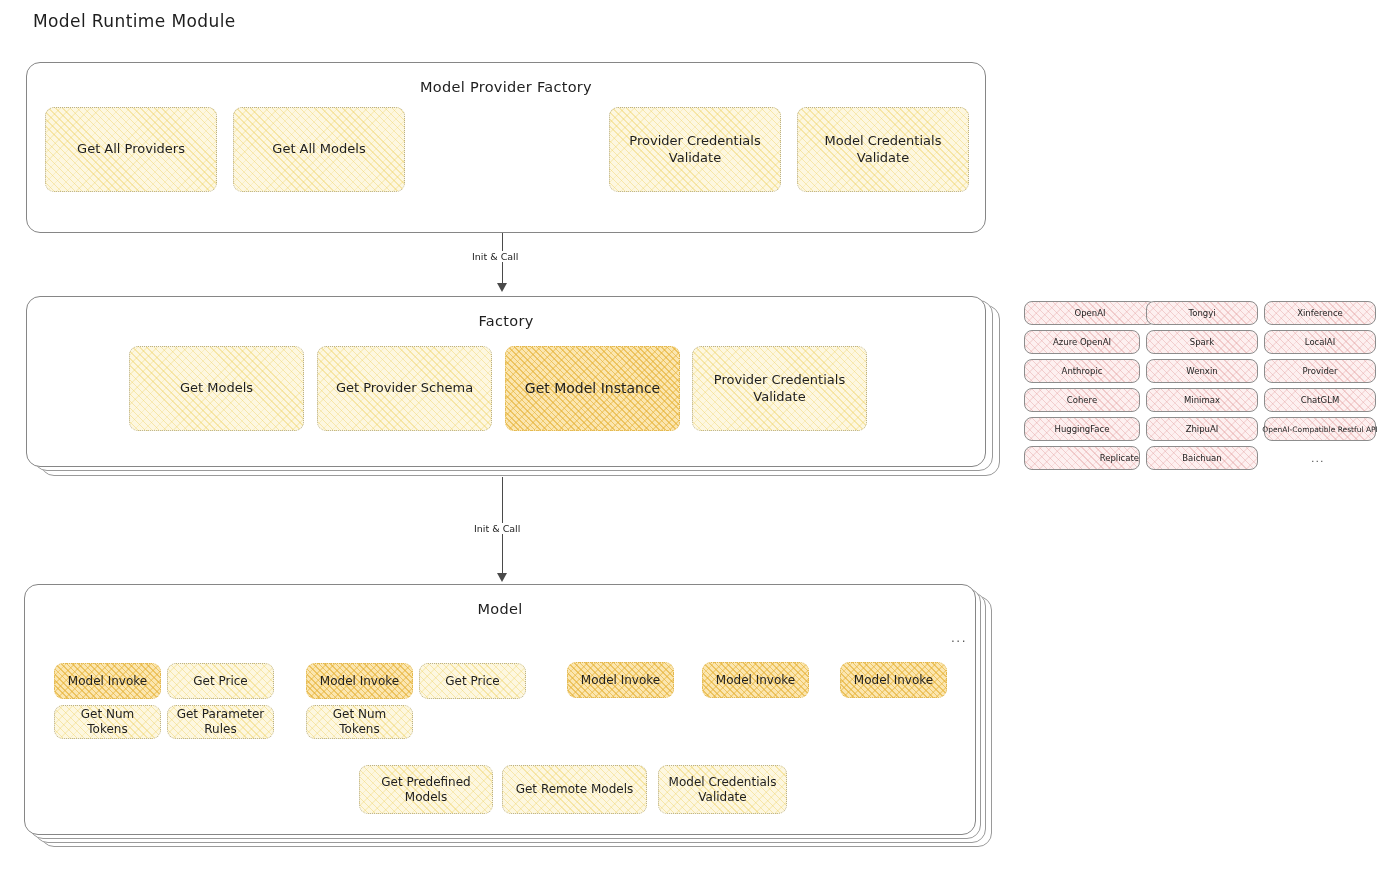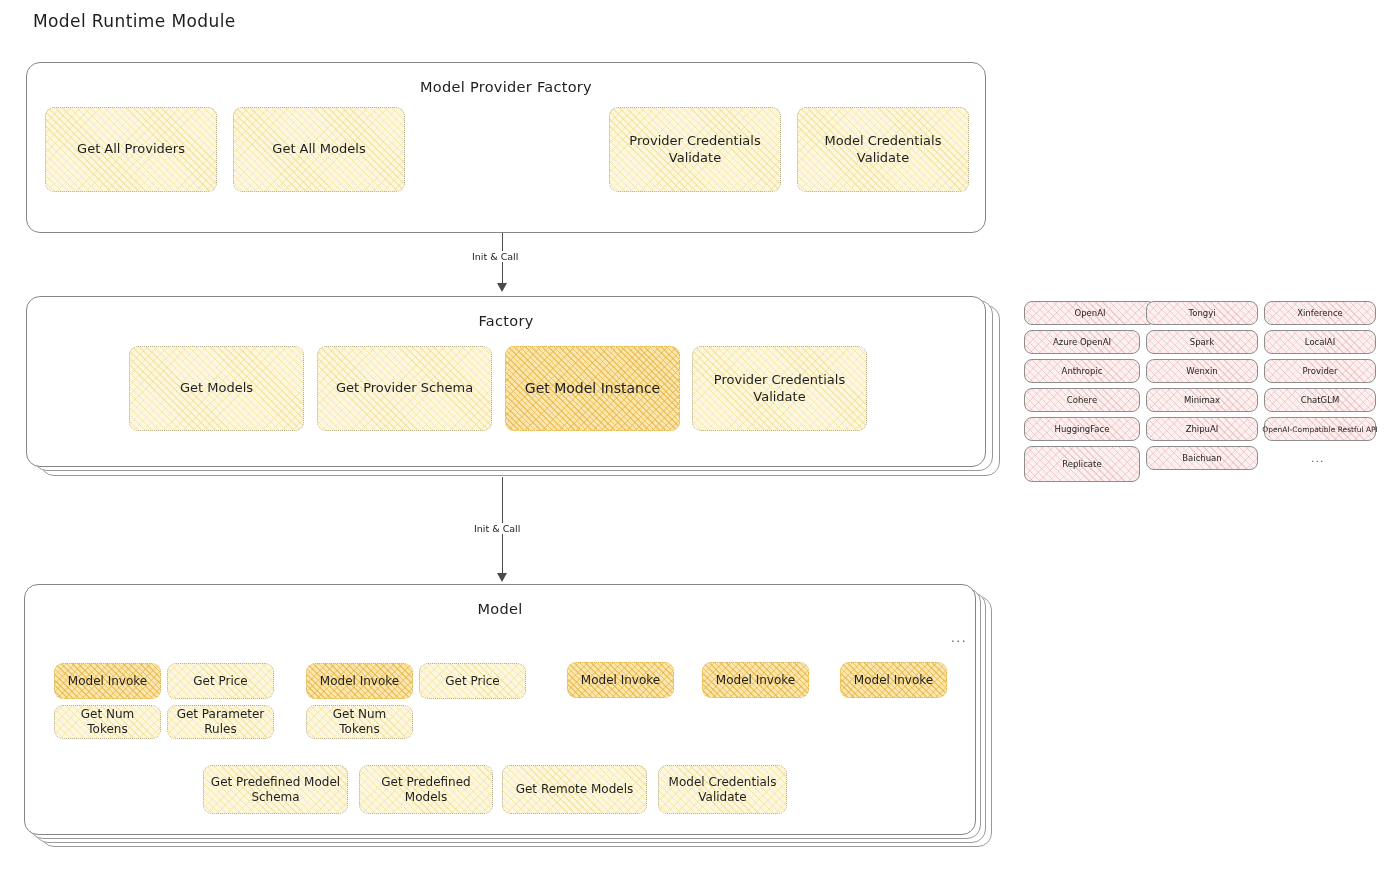--- a/index.html
+++ b/index.html
@@ -180,21 +180,21 @@
       </div>
     <div class="pill hand" style="left:1024px; top:359px; width:116px; height:24px;">
       <span>Anthropic</span>
       </div>
     <div class="pill hand" style="left:1024px; top:388px; width:116px; height:24px;">
       <span>Cohere</span>
       </div>
     <div class="pill hand" style="left:1024px; top:417px; width:116px; height:24px;">
       <span>HuggingFace</span>
       </div>
-    <div class="pill hand" style="left:1024px; top:446px; width:116px; height:36px;">
+    <div class="pill hand" style="left:1024px; top:446px; width:116px; height:24px;justify-content:flex-end;">
       <span>Replicate</span>
       </div>
 
     <div class="pill hand" style="left:1146px; top:301px; width:112px; height:24px;">
       <span>Tongyi</span>
       </div>
     <div class="pill hand" style="left:1146px; top:330px; width:112px; height:24px;">
       <span>Spark</span>
       </div>
     <div class="pill hand" style="left:1146px; top:359px; width:112px; height:24px;">
@@ -289,23 +289,20 @@
   </div>
 
   <div class="tag hand" style="left:859px; top:629px; width:53px; height:19px;">
     <span>Rerank</span>
   </div>
   <div class="node hl hand" style="left:840px; top:662px; width:107px; height:36px; font-size:12px;">
     <span>Model Invoke</span>
   </div>
   <div class="ell hand" style="left:951px; top:631px; z-index:6;">...</div>
 
-  <div class="node hand" style="left:203px; top:765px; width:145px; height:49px; font-size:12px;">
-    <span>Get Predefined Model Schema</span>
-  </div>
   <div class="node hand" style="left:359px; top:765px; width:134px; height:49px; font-size:12px;">
     <span>Get Predefined Models</span>
   </div>
   <div class="node hand" style="left:502px; top:765px; width:145px; height:49px; font-size:12px;">
     <span>Get Remote Models</span>
   </div>
   <div class="node hand" style="left:658px; top:765px; width:129px; height:49px; font-size:12px;">
     <span>Model Credentials Validate</span>
   </div>
 

